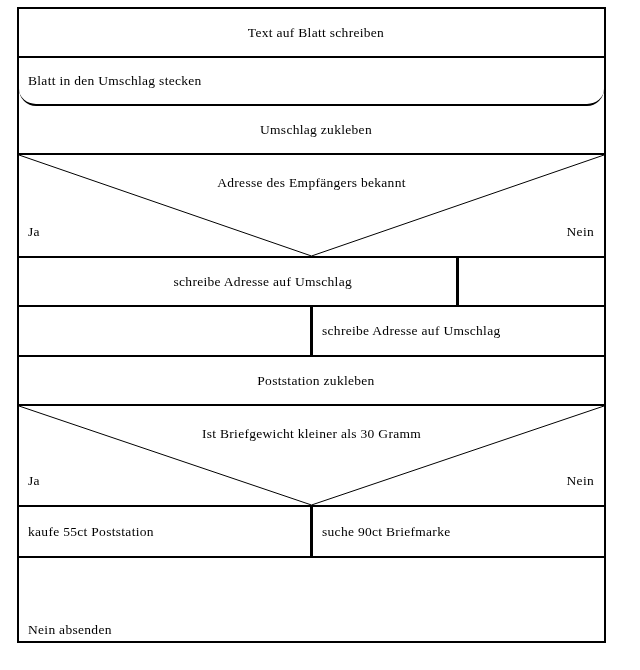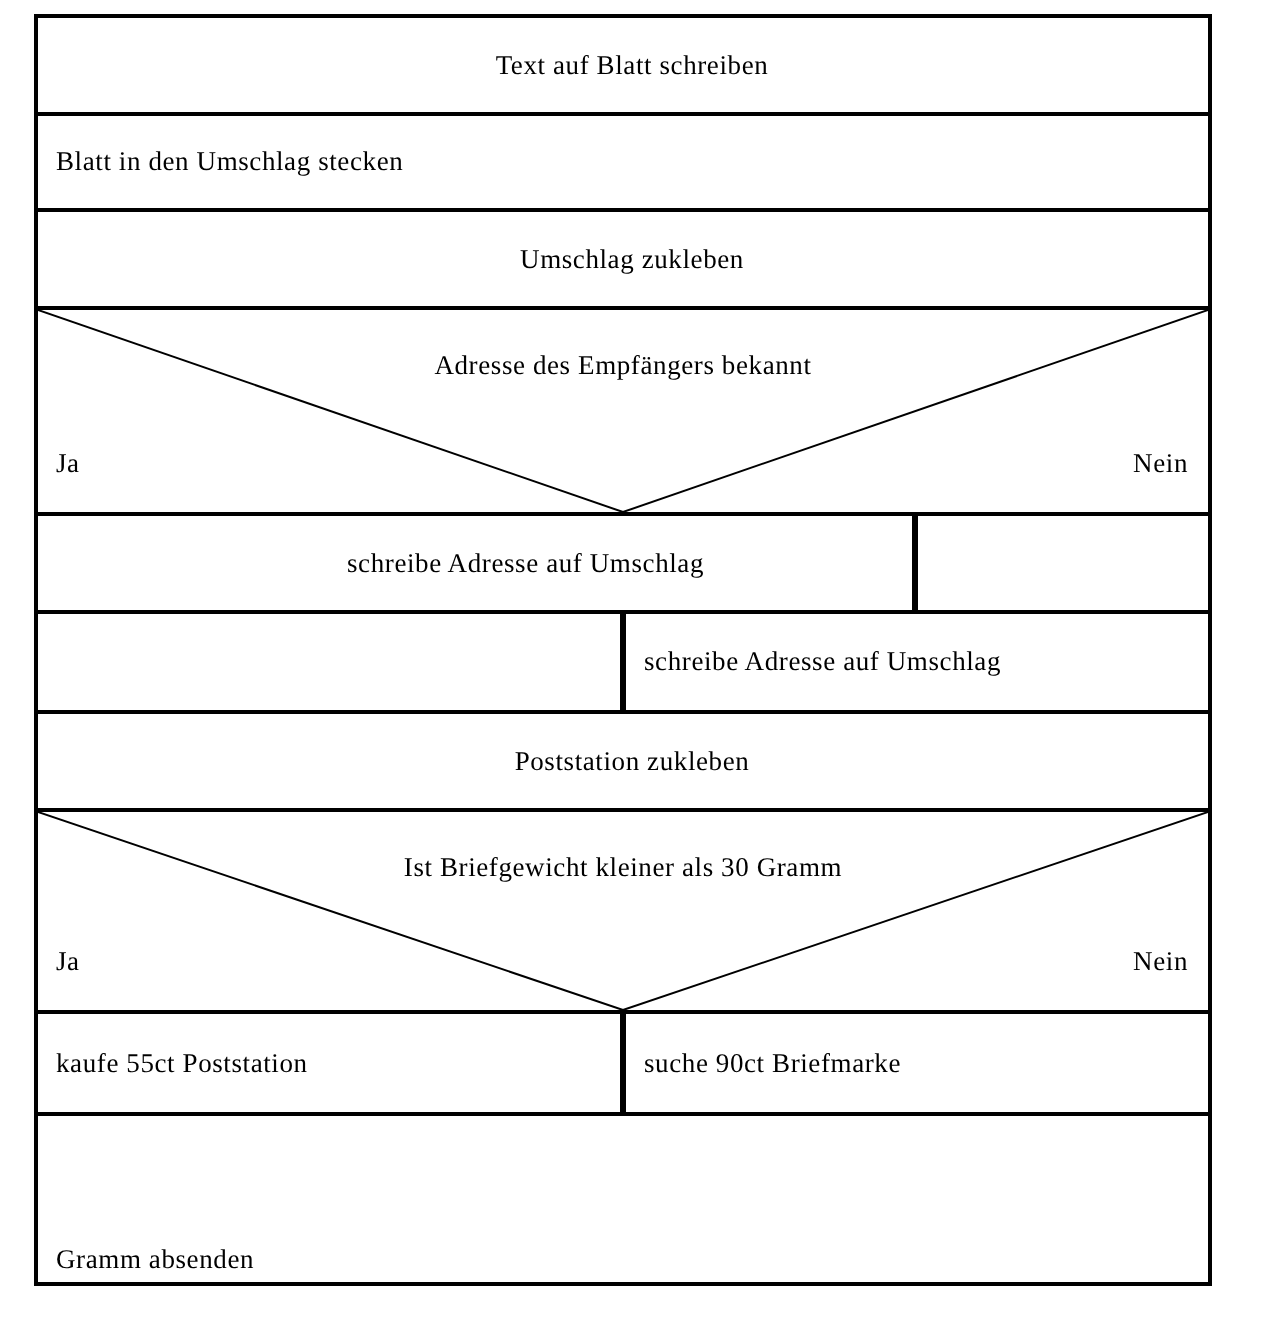--- a/index.html
+++ b/index.html
@@ -30,21 +30,21 @@
     box-sizing: border-box;
     border-bottom: 2px solid #000;
     position: relative;
     flex-shrink: 0;
   }
   .row.last {
     border-bottom: none;
     flex: 1;
   }
   .h49 { height: 49px; justify-content: center; }
-  .h48 { height: 48px; }
+  .h48 { height: 48px; border-radius: 17px; }
   .h50 { height: 50px; }
   .h51 { height: 51px; }
   .h103 { height: 103px; }
   .h101 { height: 101px; }
   .step {
     display: flex;
     align-items: center;
     padding-left: 9px;
   }
   .step.bottom-align {
@@ -146,16 +146,16 @@
   <div class="row split h51">
     <div class="cell left">
       <span>kaufe 55ct Poststation</span>
     </div>
     <div class="cell right">
       <span>suche 90ct Briefmarke</span>
     </div>
   </div>
 
   <div class="row step last bottom-align">
-    <span>Gramm absenden</span>
+    <span>Nein absenden</span>
   </div>
 
 </div>
 
 </body></html>

